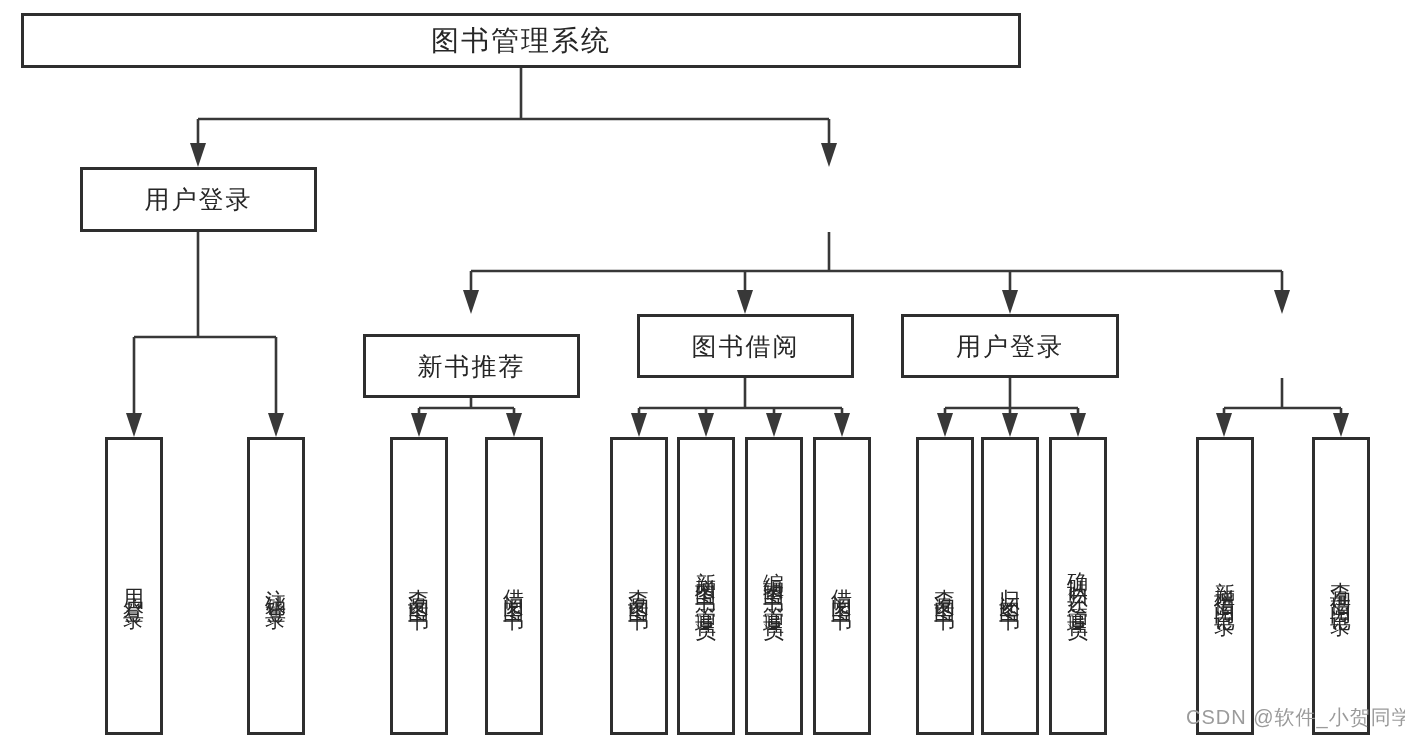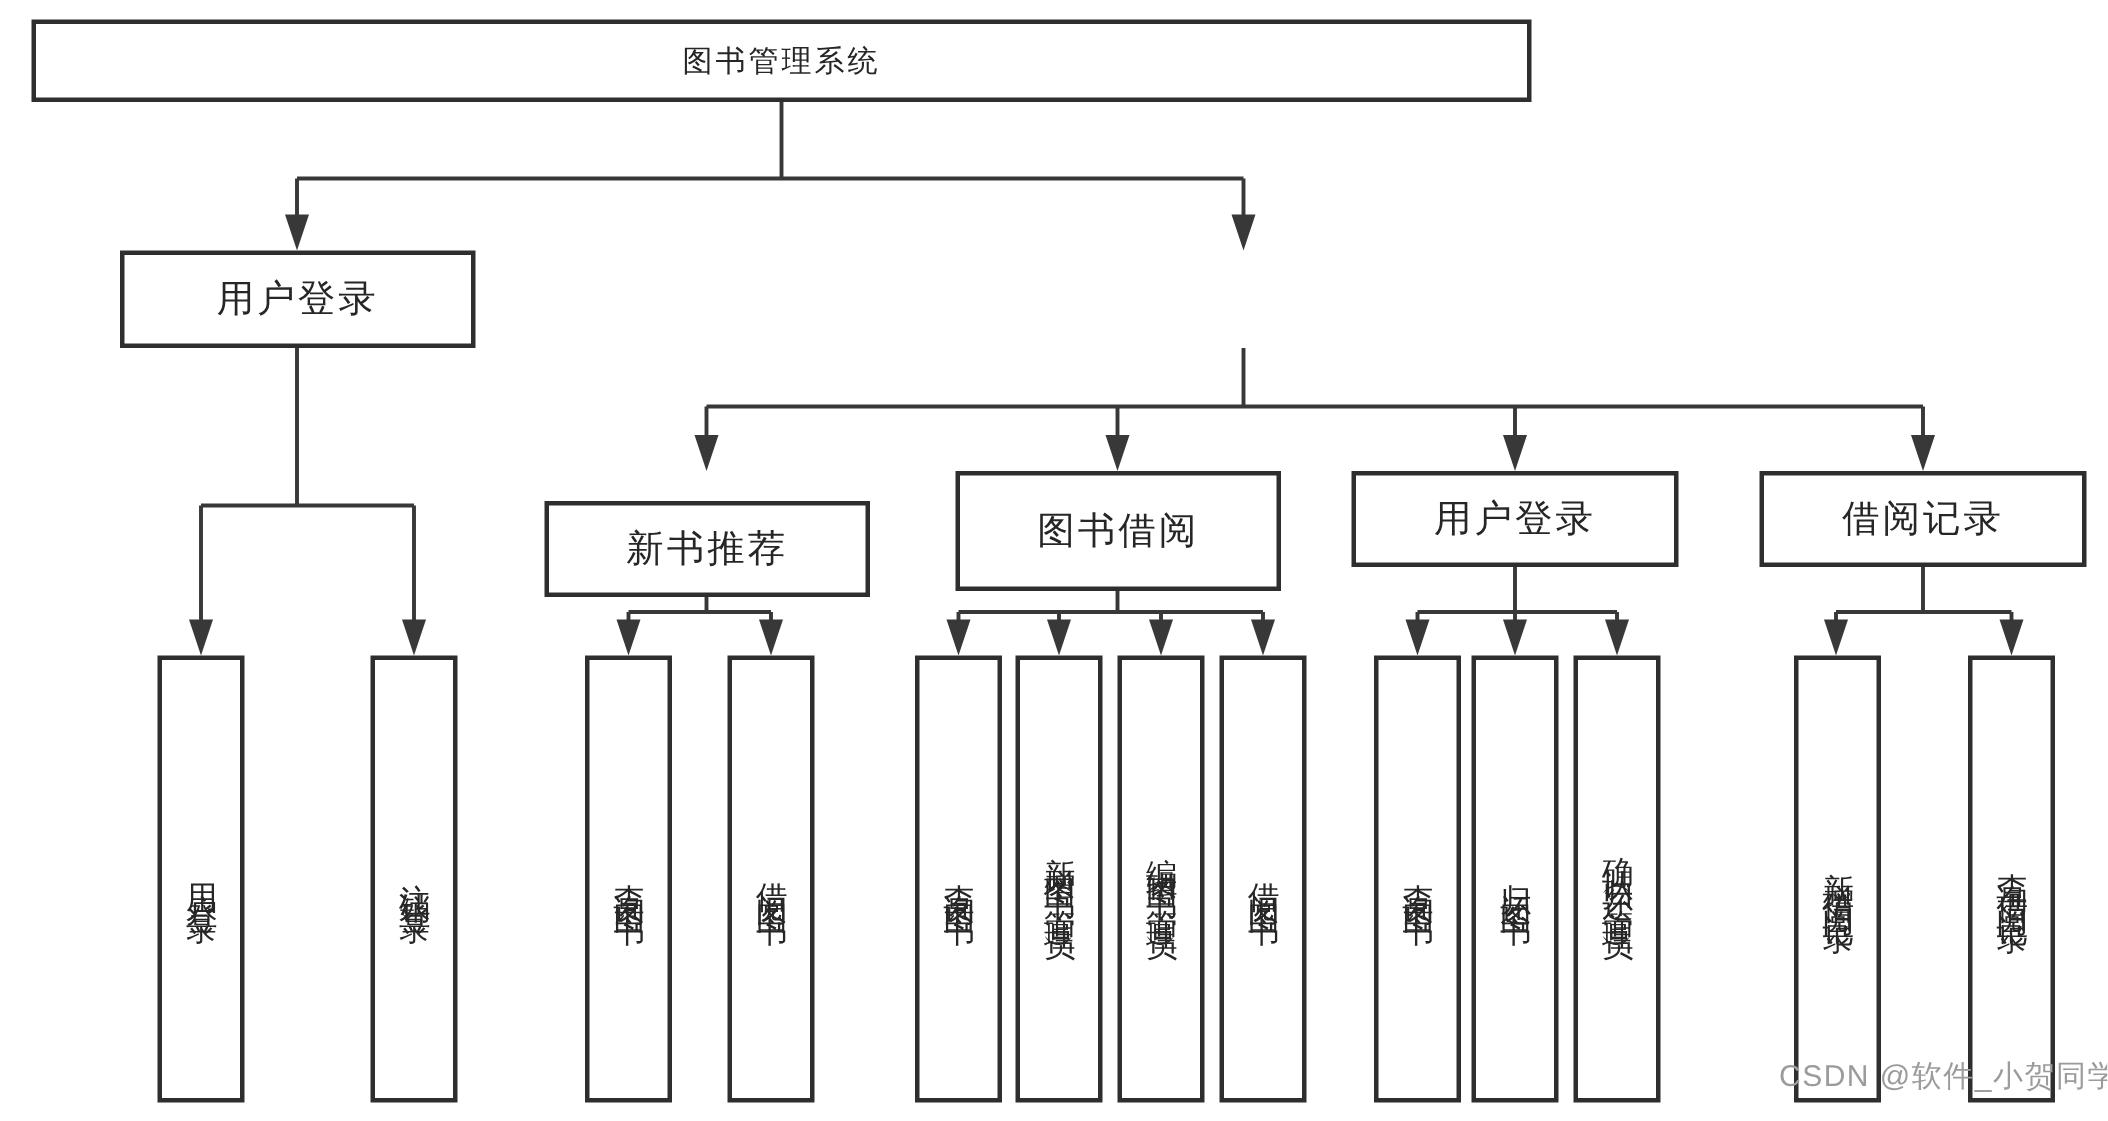--- a/index.html
+++ b/index.html
@@ -22,21 +22,21 @@
   .connector polygon{fill:var(--line);stroke:none;}
   .node{
     position:absolute;
     box-sizing:border-box;
     border:3px solid var(--box-border);
     background:#ffffff;
     display:flex;align-items:center;justify-content:center;
     text-align:center;
   }
   .hbox{font-size:25px;letter-spacing:2px;line-height:1;}
-  .root{font-size:20px;}
+  .root{font-size:28px;}
   .vbox{
     width:58px;top:437px;height:298px;
     font-size:21px;
     writing-mode:vertical-rl;
     text-orientation:mixed;
     letter-spacing:7px;
     line-height:1;
   }
   .watermark{
     position:absolute;
@@ -80,23 +80,22 @@
     <polygon points="1070,413 1086,413 1078,437"></polygon>
     <polygon points="1216,413 1232,413 1224,437"></polygon>
     <polygon points="1333,413 1349,413 1341,437"></polygon>
   </svg>
 
   <div class="node hbox root" style="left:21px;top:13px;width:1000px;height:55px;">图书管理系统</div>
 
   <div class="node hbox" style="left:80px;top:167px;width:237px;height:65px;">用户登录</div>
 
   <div class="node hbox" style="left:363px;top:314px;width:217px;height:64px;margin-top:20px;">新书推荐</div>
-  <div class="node hbox" style="left:637px;top:314px;width:217px;height:80px;">图书借阅</div>
+  <div class="node hbox" style="left:637px;top:314px;width:217px;height:64px;">图书借阅</div>
   <div class="node hbox" style="left:901px;top:314px;width:218px;height:64px;">用户登录</div>
-  <div class="node hbox" style="left:1173px;top:314px;width:218px;height:64px;">借阅记录</div>
 
   <div class="node vbox" style="left:105px;">用户登录</div>
   <div class="node vbox" style="left:247px;">注销登录</div>
 
   <div class="node vbox" style="left:390px;">查询图书</div>
   <div class="node vbox" style="left:485px;">借阅图书</div>
 
   <div class="node vbox" style="left:610px;">查询图书</div>
   <div class="node vbox" style="left:677px;">新增图书（管理员）</div>
   <div class="node vbox" style="left:745px;">编辑图书（管理员）</div>

